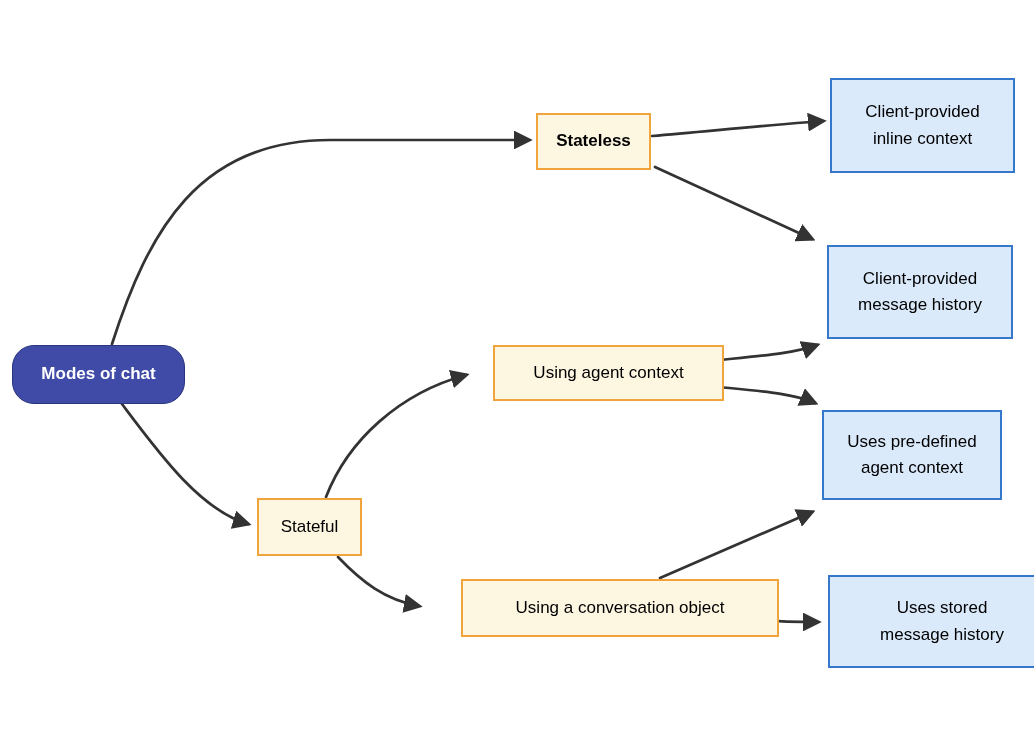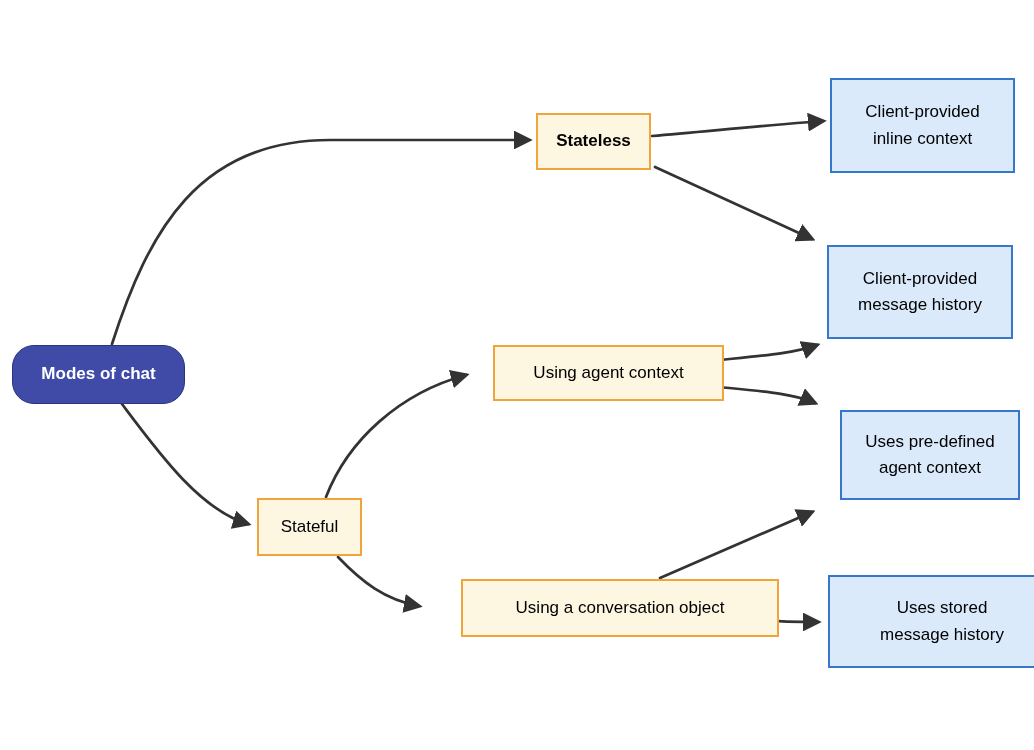--- a/index.html
+++ b/index.html
@@ -89,19 +89,19 @@
   <div class="node branch" style="left:477px; top:345px; width:231px; height:56px;margin-left:16px;">Using agent context</div>
 
   <div class="node branch" style="left:432px; top:579px; width:318px; height:58px;margin-left:29px;">Using a conversation object</div>
 
   <div class="node leaf" style="left:830px; top:78px; width:185px; height:95px;">Client-provided
 inline context</div>
 
   <div class="node leaf" style="left:827px; top:245px; width:186px; height:94px;">Client-provided
 message history</div>
 
-  <div class="node leaf" style="left:822px; top:410px; width:180px; height:90px;margin-left:18px;">Uses pre-defined
+  <div class="node leaf" style="left:822px; top:410px; width:180px; height:90px;">Uses pre-defined
 agent context</div>
 
   <div class="node leaf" style="left:828px; top:575px; width:228px; height:93px;">Uses stored
 message history</div>
 
 </div>
 
 </body></html>

